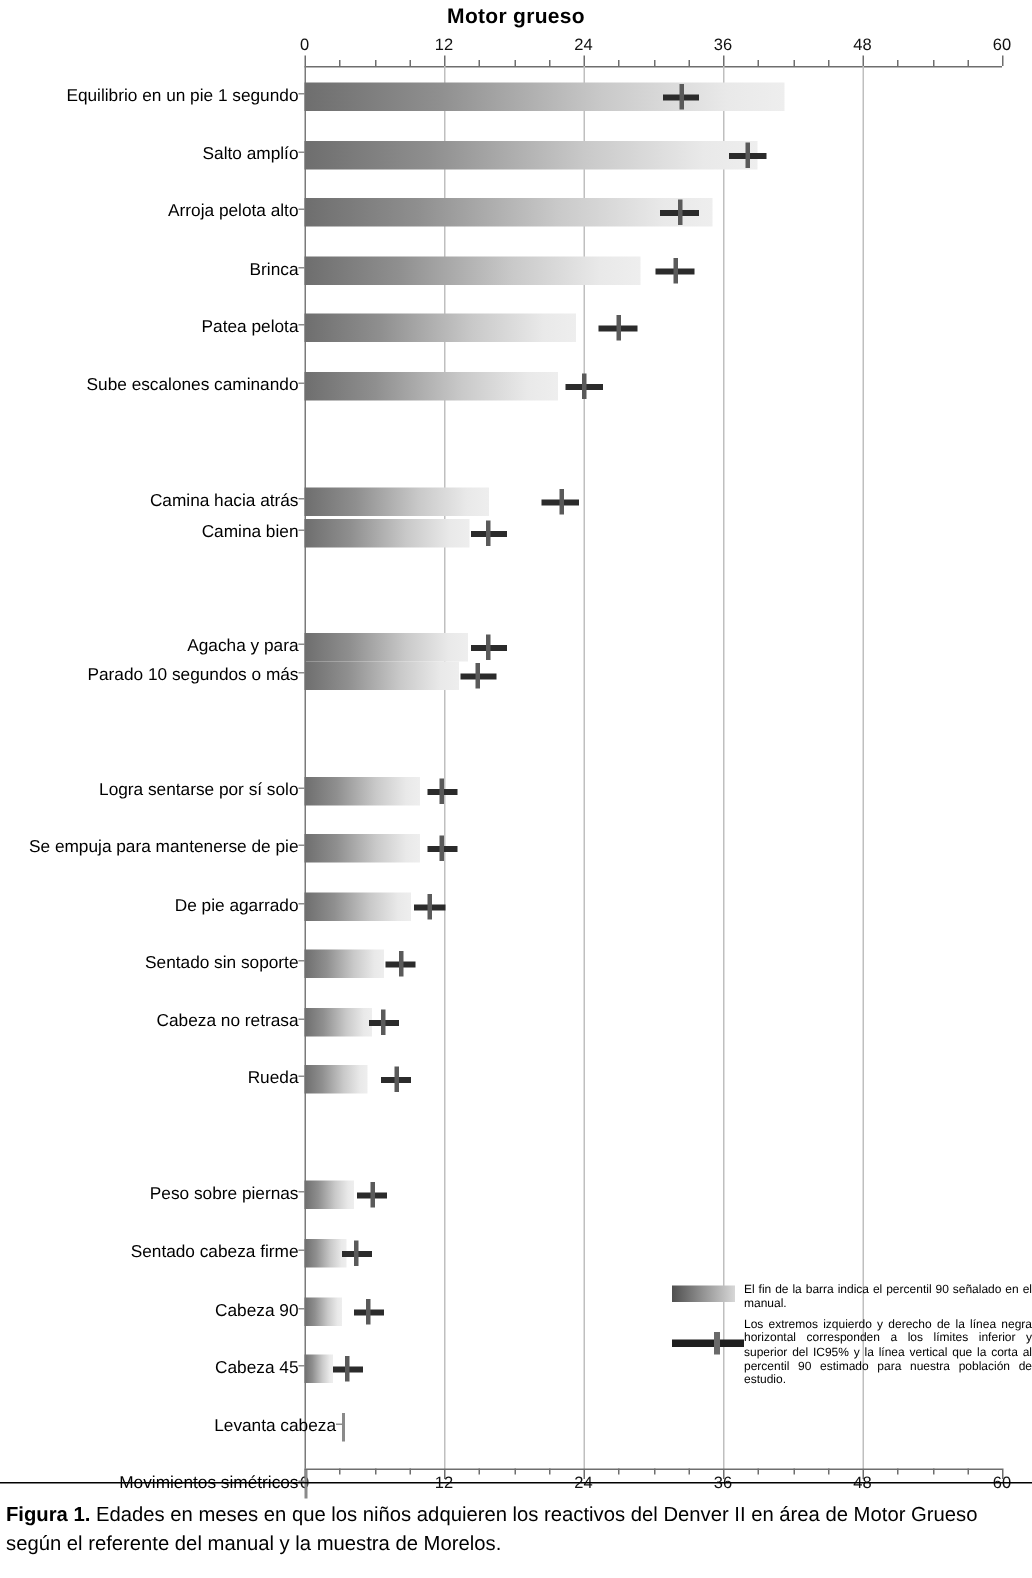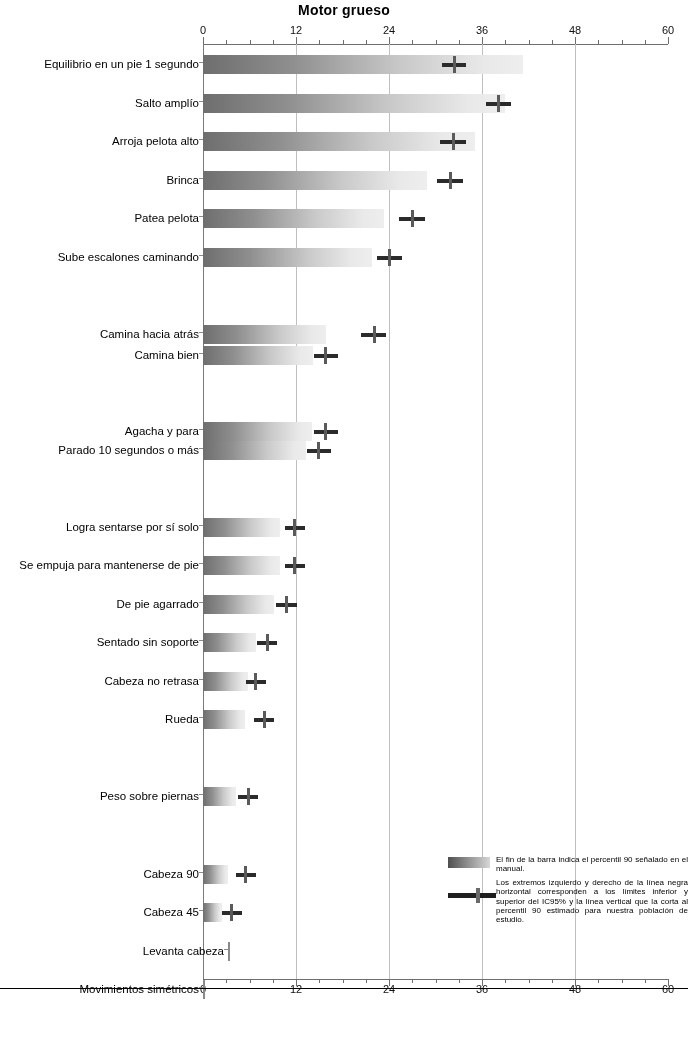--- a/index.html
+++ b/index.html
@@ -255,20 +255,27 @@
         <div class="ci" style="left: 51.35px; width: 20px;"></div>
         <div class="pct" style="left: 60.225px;"></div>
       </div>
       <div class="row" style="top: 743.45px;">
         <div class="row-label">Peso sobre piernas</div>
         <div class="row-tickmark"></div>
         <div class="bar" style="width: 33.325px;"></div>
         <div class="ci" style="left: 35.075px; width: 20px;"></div>
         <div class="pct" style="left: 43.95px;"></div>
       </div>
+      <div class="row" style="top: 782px;">
+        <div class="row-label">Sentado cabeza firme</div>
+        <div class="row-tickmark"></div>
+        <div class="bar" style="width: 27.9px;"></div>
+        <div class="ci" style="left: 25px; width: 20px;"></div>
+        <div class="pct" style="left: 33.1px;"></div>
+      </div>
       <div class="row" style="top: 820.55px;">
         <div class="row-label">Cabeza 90</div>
         <div class="row-tickmark"></div>
         <div class="bar" style="width: 24.8px;"></div>
         <div class="ci" style="left: 32.75px; width: 20px;"></div>
         <div class="pct" style="left: 40.85px;"></div>
       </div>
       <div class="row" style="top: 859.1px;">
         <div class="row-label">Cabeza 45</div>
         <div class="row-tickmark"></div>
@@ -296,14 +303,17 @@
     <div class="legend-row">
       <span class="legend-marker">
         <span class="lm-h"></span>
           <span class="lm-v"></span>
       </span>
       <div class="legend-text">Los extremos izquierdo y derecho de la línea negra horizontal corresponden a los límites inferior y superior del IC95% y la línea vertical que la corta al percentil 90 estimado para nuestra población de estudio.</div>
     </div>
   </div>
 
   <div class="rule"></div>
+  <div class="caption">
+    <b>Figura 1.</b><span> Edades en meses en que los niños adquieren los reactivos del Denver II en área de Motor Grueso según el referente del manual y la muestra de Morelos.</span>
+  </div>
 
 </div>
 
 </body></html>

